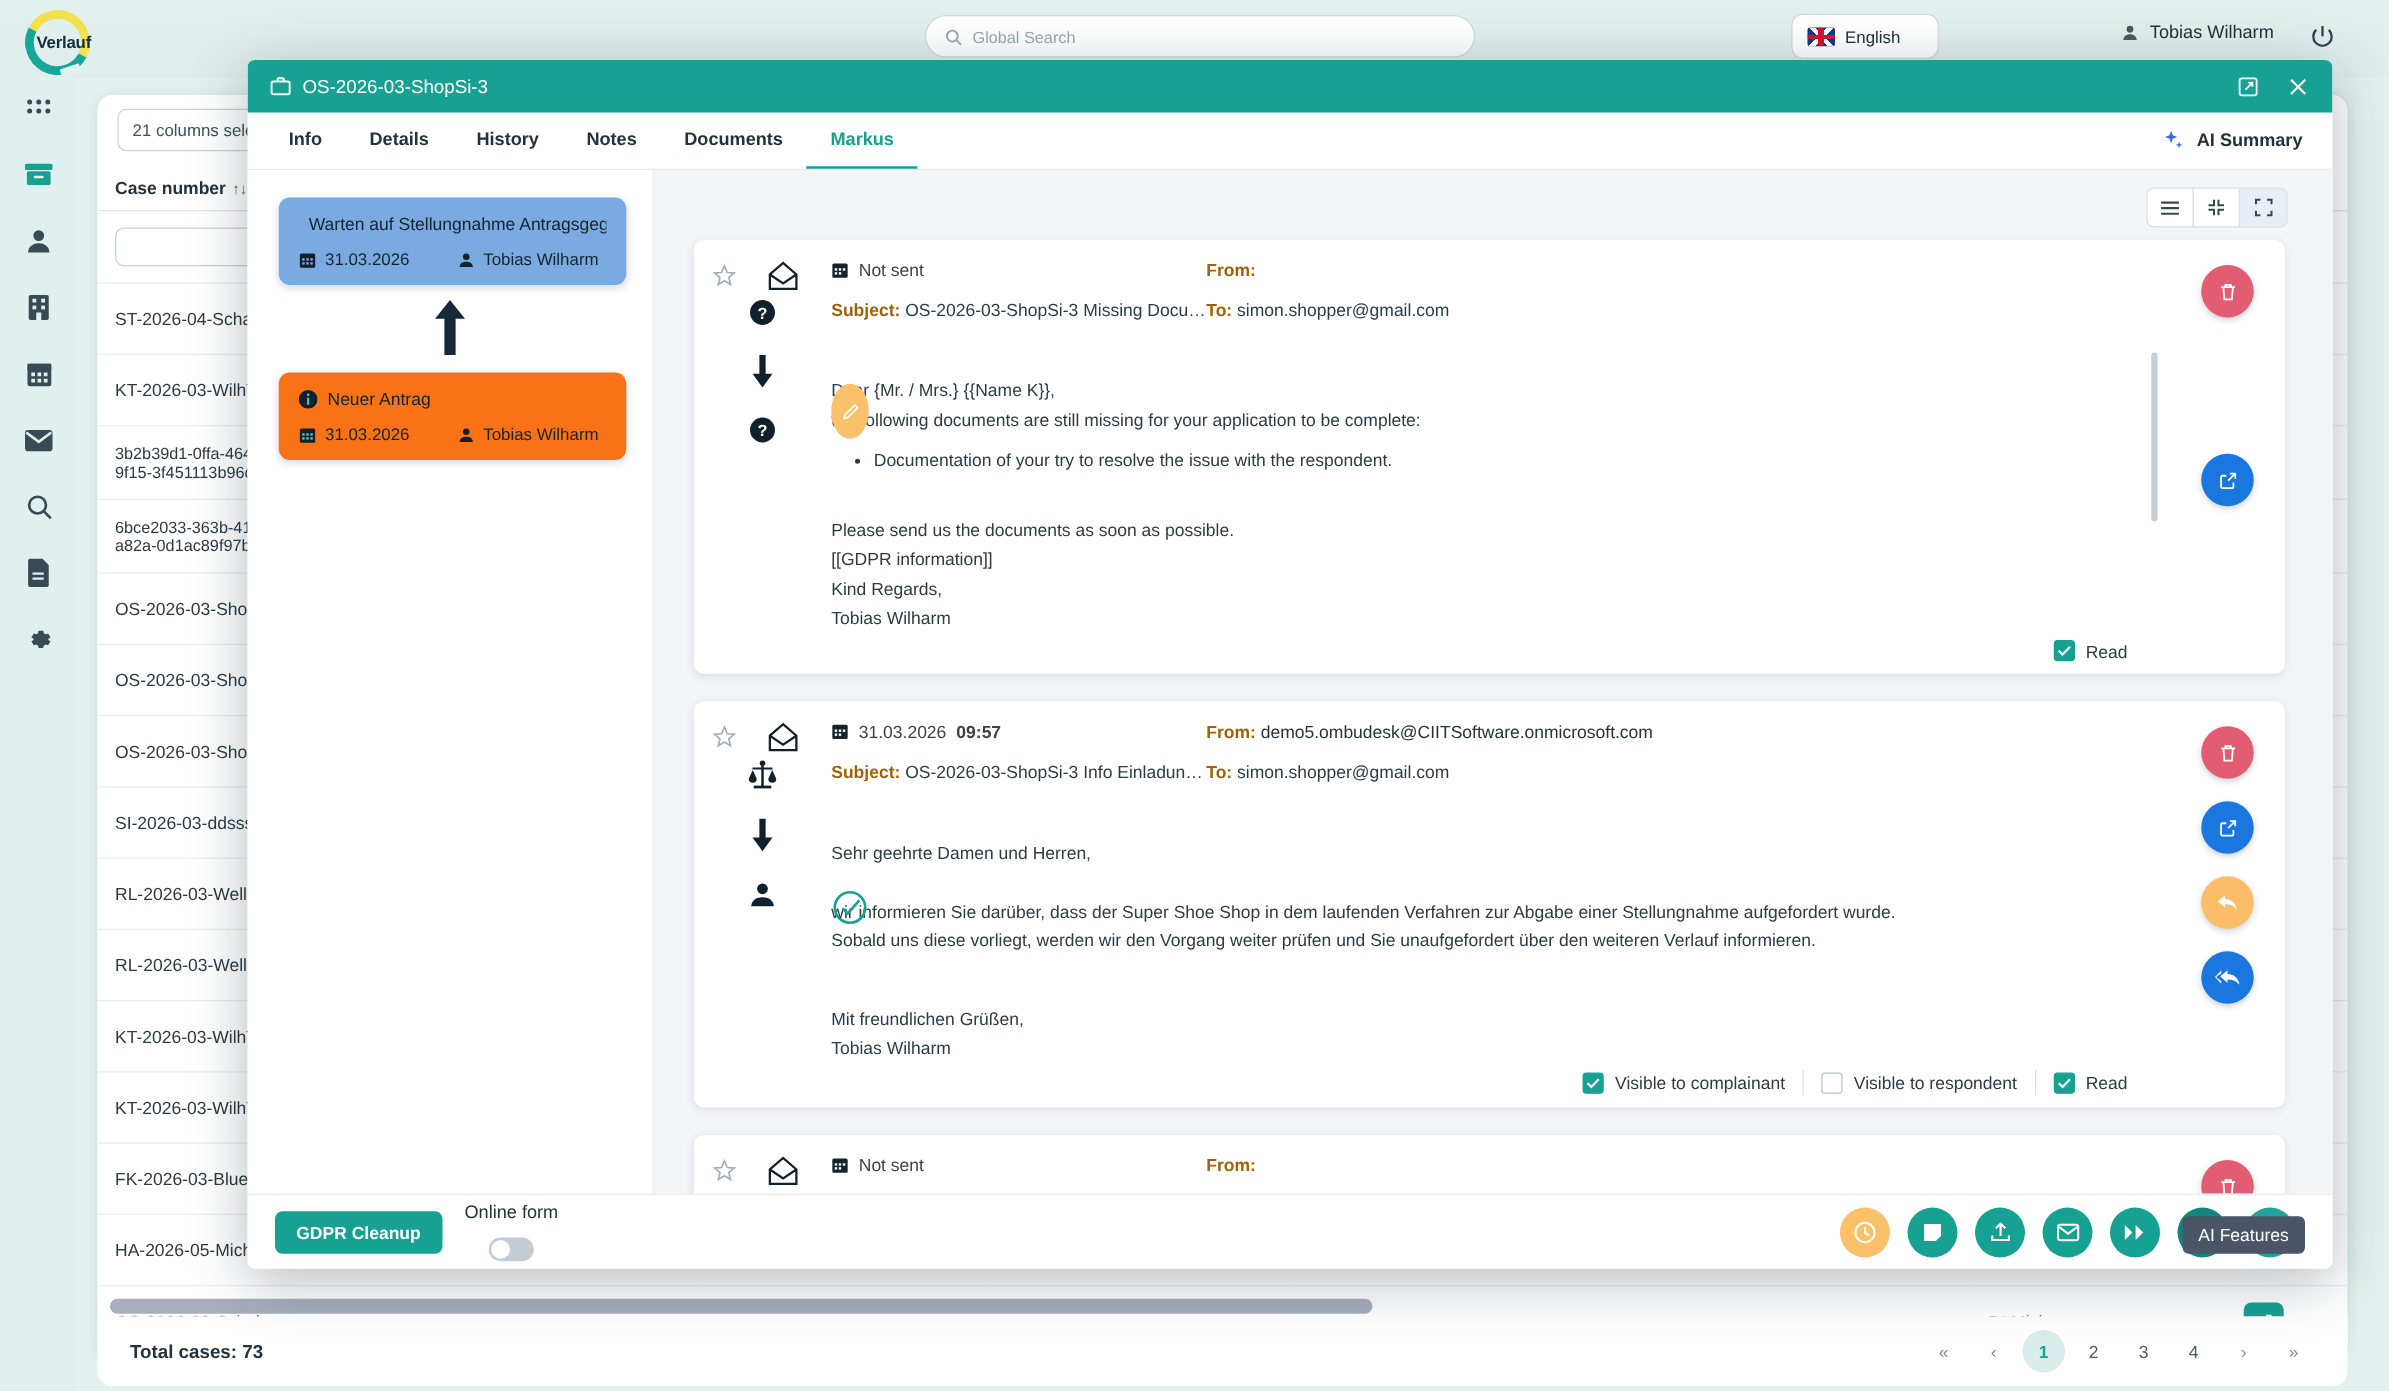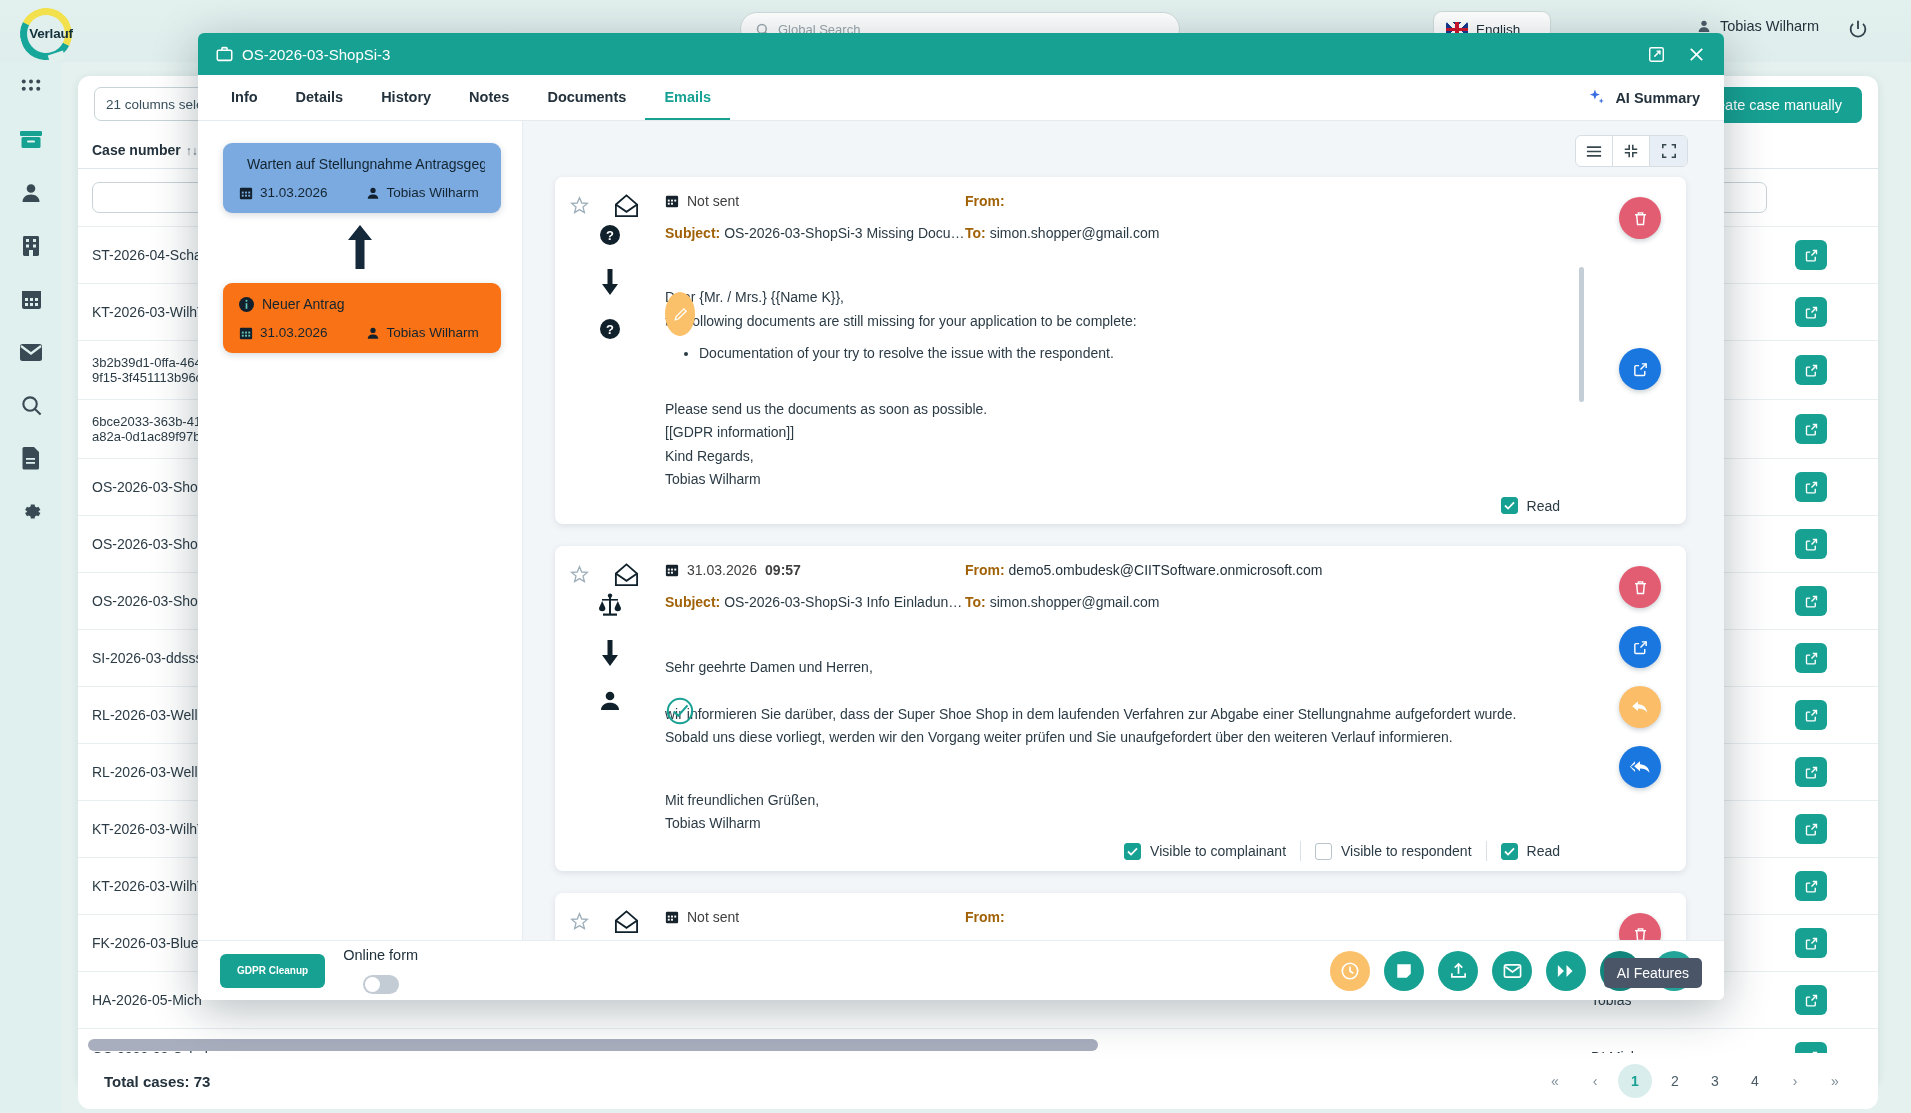--- a/index.html
+++ b/index.html
@@ -118,21 +118,21 @@
     border-radius:0 0 12px 12px; font-size:15px; font-weight:700; color:#23323c;
   }
   .pager { margin-left:auto; display:flex; align-items:center; gap:6px; }
   .pg { width:34px; height:34px; border-radius:50%; display:flex; align-items:center;
         justify-content:center; font-size:14px; font-weight:400; color:#4a5b66; cursor:pointer; }
   .pg.active { background:#d9eeec; color:#17a193; font-weight:600; }
   .pg.arrow { color:#7e8d97; }
 
   
   .modal {
-    position:absolute; left:198px; top:33px; width:1526px; height:967px;
+    position:absolute; left:198px; top:48px; width:1668px; height:967px;
     background:#fff; border-radius:6px; box-shadow:0 10px 46px rgba(12,35,45,.30);
     overflow:hidden; display:flex; flex-direction:column;
   }
   .modal-head {
     height:42px; background:#17a193; color:#fff; display:flex; align-items:center;
     padding:0 18px; gap:9px; font-size:15px; flex:0 0 auto;
   }
   .modal-head .spacer { margin-left:auto; display:flex; align-items:center; gap:22px; }
   .mh-btn { cursor:pointer; display:flex; align-items:center; }
 
@@ -219,21 +219,21 @@
     width:30px; height:44px; border-radius:50%; background:#fbc06a;
     display:flex; align-items:center; justify-content:center;
   }
 
   .modal-foot {
     height:60px; flex:0 0 auto; border-top:1px solid #e7edf0; display:flex;
     align-items:center; padding:0 22px; background:#fff; position:relative;
   }
   .gdpr-btn {
     height:34px; padding:0 17px; background:#17a193; color:#fff; border:none;
-    border-radius:6px; font-size:10px; font-weight:700; cursor:pointer; font-family:inherit;
+    border-radius:6px; font-size:14px; font-weight:700; cursor:pointer; font-family:inherit;
   }
   .online-form { display:flex; align-items:center; gap:12px; margin-left:18px; font-size:14.5px;flex-direction:column; }
   .toggle { width:36px; height:19px; border-radius:10px; background:#c3ccd4; position:relative; cursor:pointer; }
   .toggle .knob { position:absolute; left:2px; top:2px; width:15px; height:15px; border-radius:50%; background:#fff; }
   .foot-actions { margin-left:auto; display:flex; align-items:center; gap:14px; padding-right:8px; }
   .fbtn { width:40px; height:40px; border-radius:50%; display:flex; align-items:center;
           justify-content:center; cursor:pointer; background:#17a193; }
   .fbtn.orange { background:#fbc06a; }
   .fbtn.dark { background:#11857b; }
   .tooltip {
@@ -721,21 +721,21 @@
         </div>
       </div>
     </div>
 
     <div class="modal-tabs">
       <div class="tab">Info</div>
       <div class="tab">Details</div>
       <div class="tab">History</div>
       <div class="tab">Notes</div>
       <div class="tab">Documents</div>
-      <div class="tab active">Emails</div>
+      <div class="tab active">Markus</div>
       <div class="ai-summary">
         <svg width="19" height="19" viewBox="0 0 24 24" fill="#3b6fe0">
           <path d="M10 2l1.7 4.6L16.3 8.3 11.7 10 10 14.6 8.3 10 3.7 8.3 8.3 6.6z"></path>
           <path d="M18 13l.9 2.4 2.4.9-2.4.9-.9 2.4-.9-2.4-2.4-.9 2.4-.9z"></path>
         </svg>
         <span>AI Summary</span>
       </div>
     </div>
 
     <div class="modal-body">

